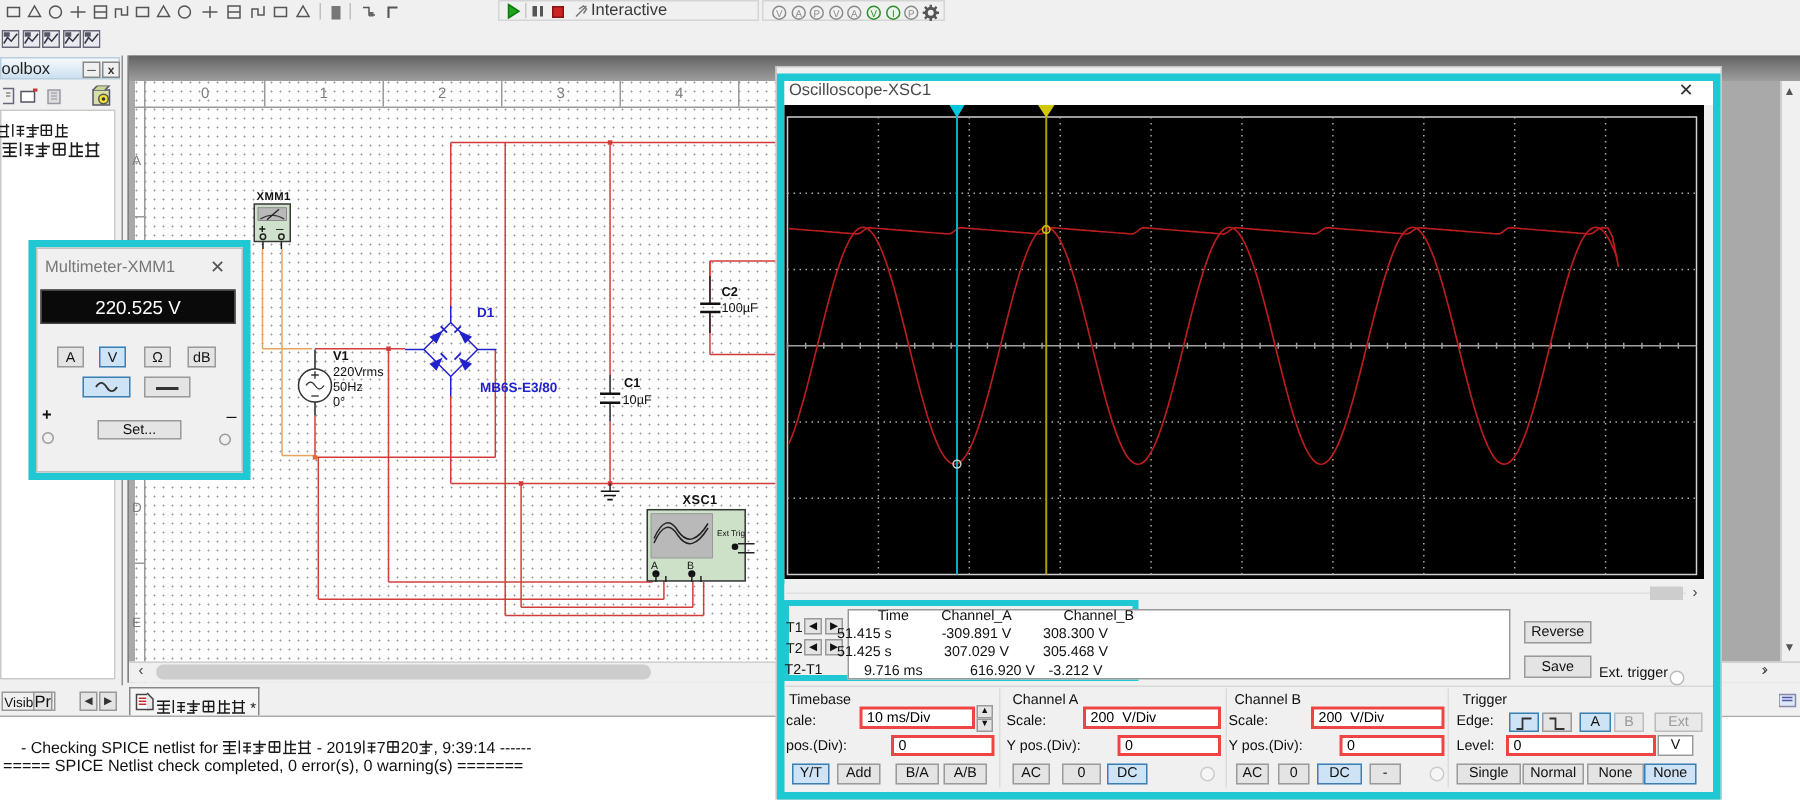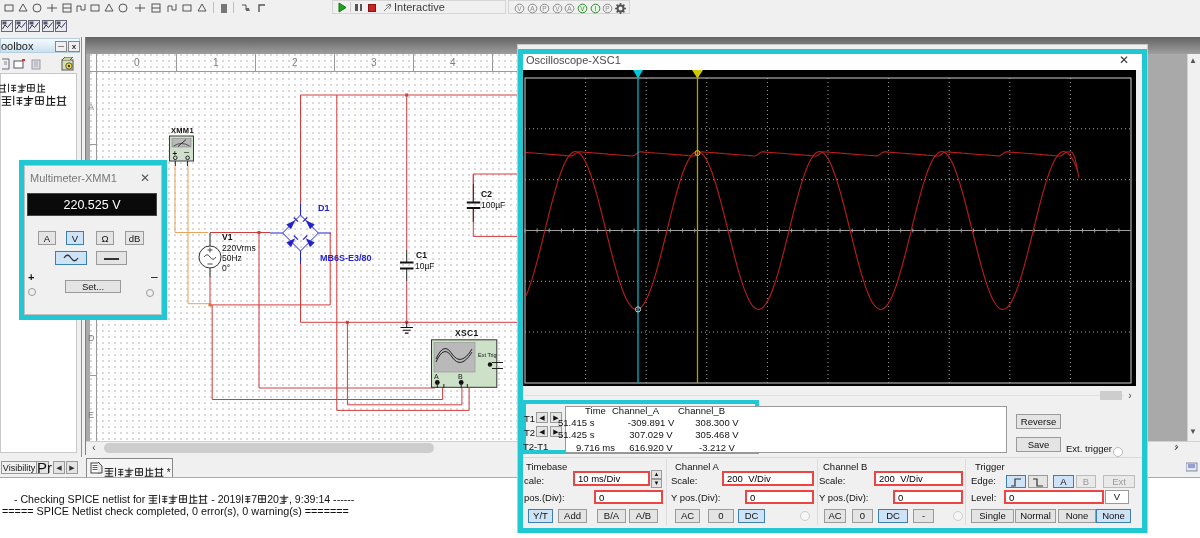--- a/index.html
+++ b/index.html
@@ -323,21 +323,21 @@
       <path d="M5 0L5 10M0 3L10 3M2 5L8 5M2 8L8 8M0 10L6 10" stroke="#1a1a1a" stroke-width="1.1" fill="none"></path>
     </svg><svg style="vertical-align:-1px" width="11" height="11" viewBox="-0.8 -0.8 11.6 11.6">
       <path d="M1 1L9 1M1 1L1 9M9 1L9 9M1 9L9 9M1 5L9 5M5 1L5 9" stroke="#1a1a1a" stroke-width="1.1" fill="none"></path>
     </svg><svg style="vertical-align:-1px" width="11" height="11" viewBox="-0.8 -0.8 11.6 11.6">
       <path d="M2 0L2 10M6 0L6 10M2 3L10 3M6 7L10 7M0 10L10 10" stroke="#1a1a1a" stroke-width="1.1" fill="none"></path>
     </svg><svg style="vertical-align:-1px" width="11" height="11" viewBox="-0.8 -0.8 11.6 11.6">
       <path d="M0 2L10 2M2 0L2 10M8 0L8 10M2 6L8 6M0 10L10 10" stroke="#1a1a1a" stroke-width="1.1" fill="none"></path>
     </svg></div>
 <div class="a" style="left:0;top:457px;width:1200px;height:20px;background:#f0f0f0"></div>
 <div class="a" style="left:1px;top:461px;width:36px;height:13px;background:#f0f0f0;border:1px solid #999;font-size:9px;text-align:center;line-height:12px;color:#111">Visibility</div>
-<div class="a" style="left:36px;top:461px;width:13px;height:13px;background:#e4e4e4;border:1px solid #999;font-size:15px;text-align:left;line-height:12px;color:#111">Pr</div>
+<div class="a" style="left:22px;top:461px;width:13px;height:13px;background:#e4e4e4;border:1px solid #999;font-size:11px;text-align:left;line-height:12px;color:#111">Pr</div>
 <div class="a" style="left:53px;top:461px;width:12px;height:13px;background:#e4e4e4;border:1px solid #999;font-size:7px;text-align:center;line-height:12px;color:#333">◀</div>
 <div class="a" style="left:66px;top:461px;width:12px;height:13px;background:#e4e4e4;border:1px solid #999;font-size:7px;text-align:center;line-height:12px;color:#333">▶</div>
 <div class="a" style="left:86px;top:458px;width:87px;height:19px;background:#f5f5f5;border:1px solid #888;border-bottom:none"></div>
 <svg class="a" style="left:90px;top:461px" width="13" height="13" viewBox="0 0 13 13">
     <rect x="1" y="2" width="8" height="10" fill="#fff" stroke="#444"></rect>
     <path d="M2.5 4.5H7.5M2.5 6.5H7.5M2.5 8.5H7.5" stroke="#b33"></path>
     <path d="M8 1L12 5V12H8" fill="#e8e8e8" stroke="#444"></path>
   </svg>
 <div class="a" style="left:104px;top:462px;white-space:nowrap"><svg style="vertical-align:-1px" width="10" height="10" viewBox="-0.8 -0.8 11.6 11.6">
       <path d="M0 1L10 1M5 1L5 10M0 4L10 4M1 7L9 7M0 10L10 10" stroke="#1a1a1a" stroke-width="1.1" fill="none"></path>
@@ -487,30 +487,30 @@
 <div class="a" style="left:522px;top:400px;width:237px;height:54px;border:4px solid #1fc8d2"></div>
 <div class="a" style="left:565px;top:406px;width:442px;height:47px;background:#fff;border:1px solid #999"></div>
 <div class="a" style="left:524px;top:413px;font-size:9.5px;color:#111">T1</div>
 <div class="a" style="left:524px;top:427px;font-size:9.5px;color:#111">T2</div>
 <div class="a" style="left:523px;top:441px;font-size:9.5px;color:#111">T2-T1</div>
 <div class="btn" style="left:536px;top:412px;width:12px;height:11px;font-size:7px;line-height:10px">◀</div>
 <div class="btn" style="left:550px;top:412px;width:12px;height:11px;font-size:7px;line-height:10px">▶</div>
 <div class="btn" style="left:536px;top:426px;width:12px;height:11px;font-size:7px;line-height:10px">◀</div>
 <div class="btn" style="left:550px;top:426px;width:12px;height:11px;font-size:7px;line-height:10px">▶</div>
 <div class="a" style="left:558px;top:405px;width:75px;text-align:center;font-size:9.5px;color:#111">Time</div>
-<div class="a" style="left:612px;top:405px;width:78px;font-size:9.5px;color:#111">Channel_A</div>
-<div class="a" style="left:678px;top:405px;width:78px;text-align:left;font-size:9.5px;color:#111">Channel_B</div>
+<div class="a" style="left:612px;top:405px;width:78px;text-align:center;font-size:9.5px;color:#111">Channel_A</div>
+<div class="a" style="left:678px;top:405px;width:78px;text-align:right;font-size:9.5px;color:#111">Channel_B</div>
 <div class="a" style="left:558px;top:416.5px;width:75px;text-align:left;font-size:9.5px;color:#111">51.415 s</div>
 <div class="a" style="left:612px;top:416.5px;width:78px;text-align:center;font-size:9.5px;color:#111">-309.891 V</div>
 <div class="a" style="left:678px;top:416.5px;width:78px;text-align:center;font-size:9.5px;color:#111">308.300 V</div>
 <div class="a" style="left:558px;top:429px;width:75px;text-align:left;font-size:9.5px;color:#111">51.425 s</div>
 <div class="a" style="left:612px;top:429px;width:78px;text-align:center;font-size:9.5px;color:#111">307.029 V</div>
 <div class="a" style="left:678px;top:429px;width:78px;text-align:center;font-size:9.5px;color:#111">305.468 V</div>
 <div class="a" style="left:558px;top:441.5px;width:75px;text-align:center;font-size:9.5px;color:#111">9.716 ms</div>
-<div class="a" style="left:612px;top:441.5px;width:78px;text-align:center;font-size:9.5px;color:#111">616.920 V</div>
+<div class="a" style="left:612px;top:441.5px;width:78px;text-align:right;font-size:9.5px;color:#111">616.920 V</div>
 <div class="a" style="left:678px;top:441.5px;width:78px;text-align:center;font-size:9.5px;color:#111">-3.212 V</div>
 <div class="btn" style="left:1016px;top:414px;width:45px;height:15px;line-height:14px">Reverse</div>
 <div class="btn" style="left:1016px;top:437px;width:45px;height:15px;line-height:14px">Save</div>
 <div class="lab" style="left:1066px;top:443px">Ext. trigger</div>
 <div class="a" style="left:1113px;top:447px;width:10px;height:10px;border:1.3px solid #bbb;border-radius:50%;background:#fff"></div>
 <div class="a" style="left:523px;top:457px;width:619px;height:1px;background:#d8d8d8"></div>
 <div class="a" style="left:666px;top:459px;width:1px;height:66px;background:#dcdcdc"></div>
 <div class="a" style="left:817px;top:459px;width:1px;height:66px;background:#dcdcdc"></div>
 <div class="a" style="left:965px;top:459px;width:1px;height:66px;background:#dcdcdc"></div>
 <div class="lab" style="left:526px;top:461px">Timebase</div>

